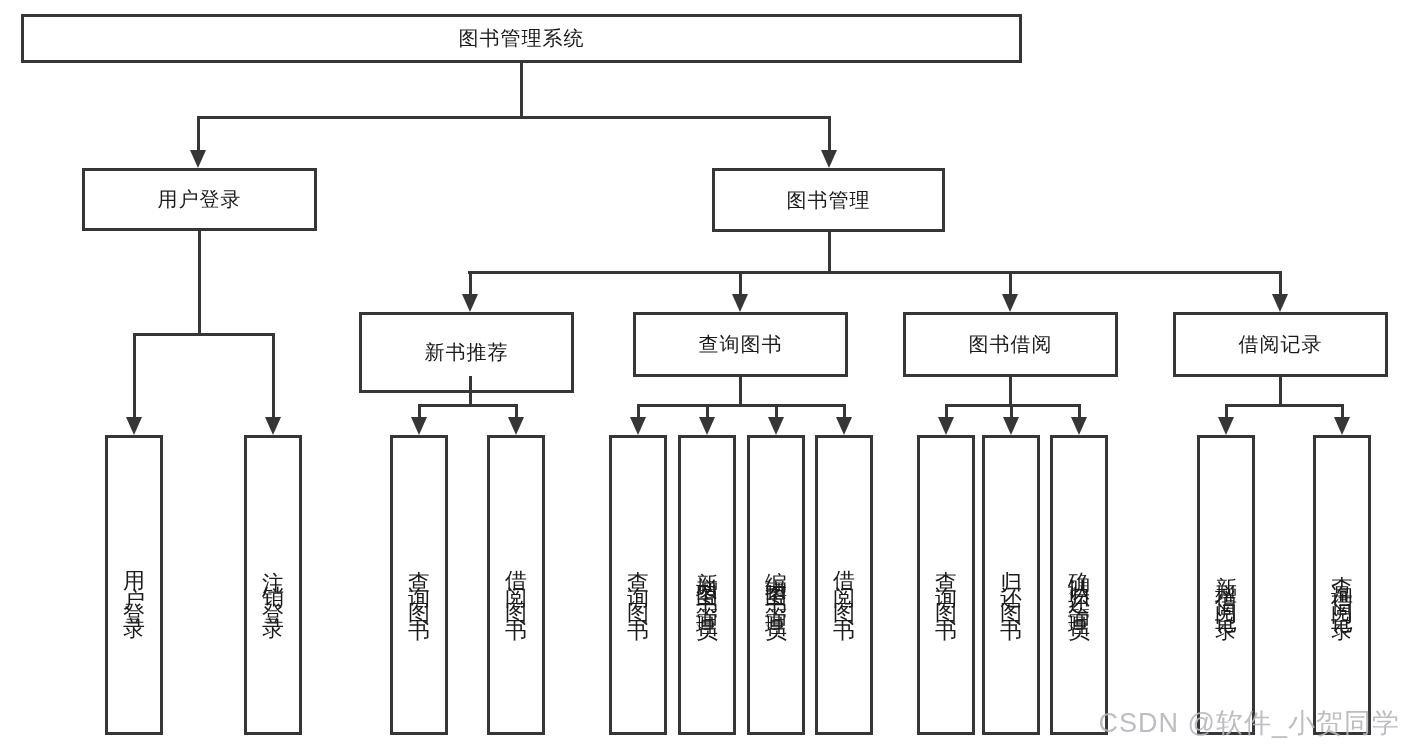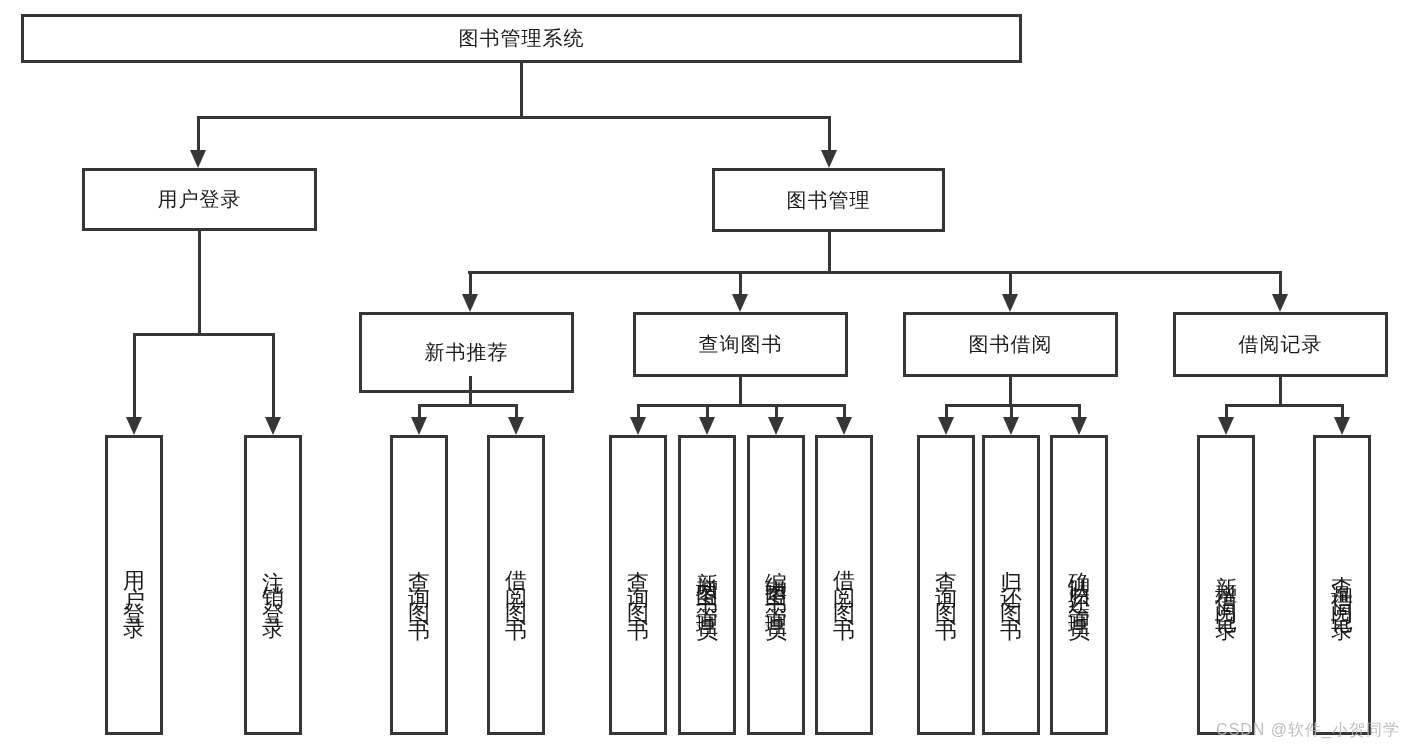--- a/index.html
+++ b/index.html
@@ -47,21 +47,21 @@
     position: absolute;
     width: 0; height: 0;
     border-left: 8px solid transparent;
     border-right: 8px solid transparent;
     border-top: 18px solid var(--line);
   }
   .watermark {
     position: absolute;
     right: 5px;
     bottom: 6px;
-    font-size: 16px;
+    font-size: 27px;
     color: var(--watermark);
     letter-spacing: 1px;
     z-index: 10;
     opacity: 0.9;
   }
 </style>
 </head>
 <body>
 
 <div class="canvas">

